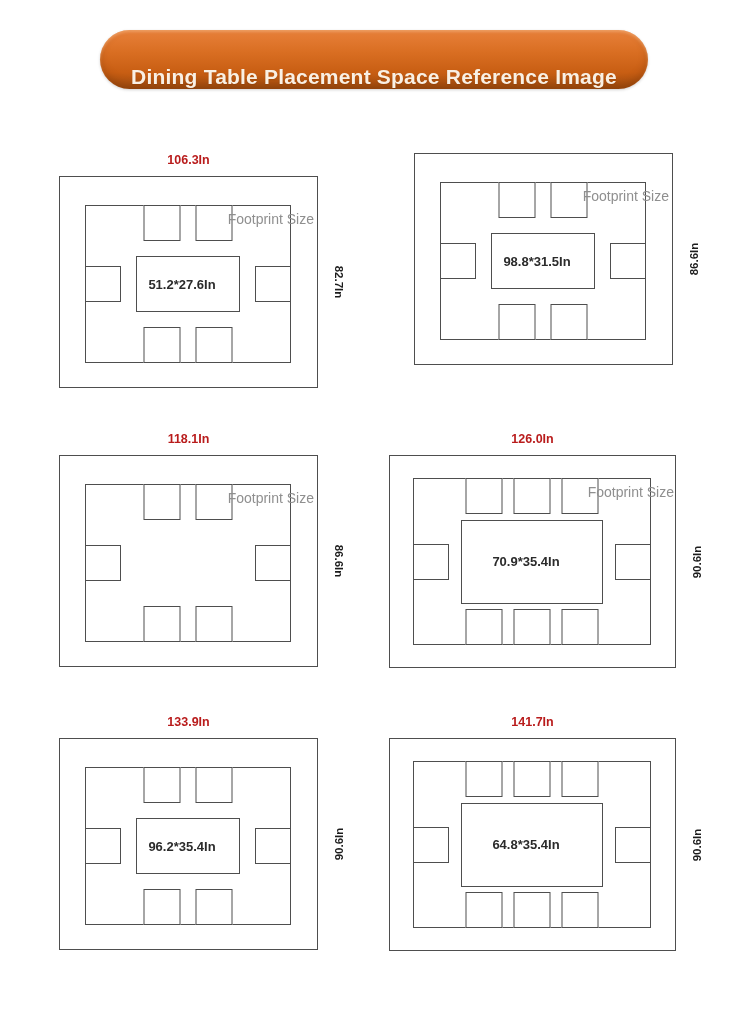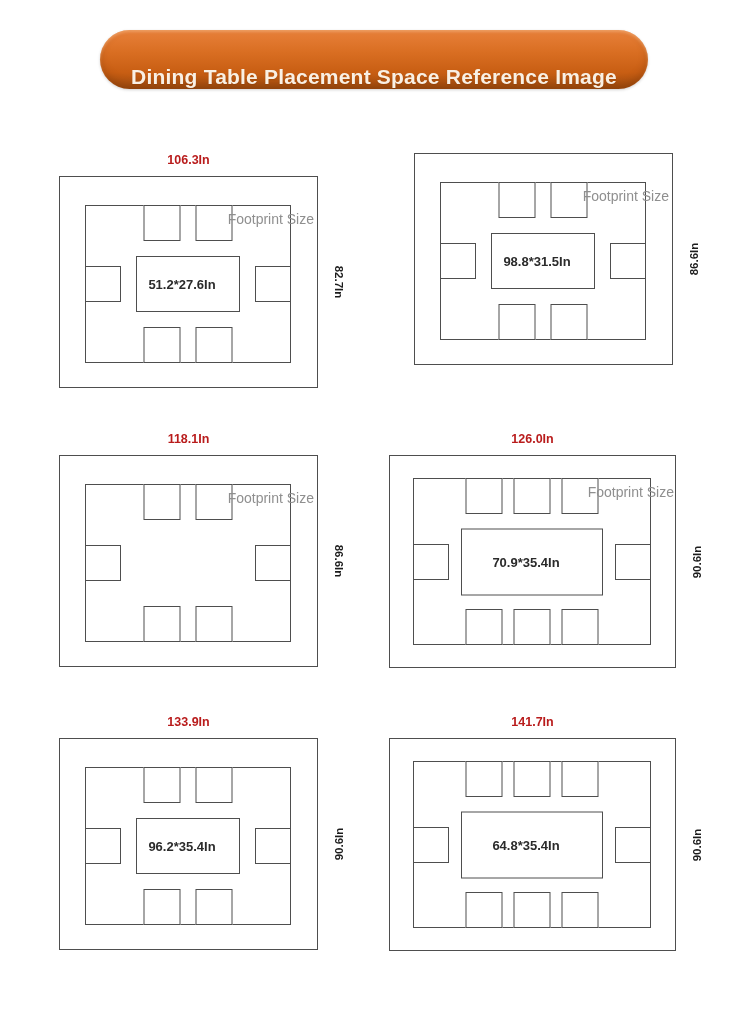--- a/index.html
+++ b/index.html
@@ -50,21 +50,21 @@
   }
   .chair-left { left: -1px; }
   .chair-right { right: -1px; }
 
   .table-box {
     position: absolute; left: 50%; top: 50%; transform: translate(-50%, -50%);
     border: 1px solid #4e4e4e; background: #fff; z-index: 2;
     display: flex; align-items: center; justify-content: center;
   }
   .room-s .table-box { width: 104px; height: 56px; }
-  .room-l .table-box { width: 142px; height: 67px; }
+  .room-l .table-box { width: 142px; height: 84px; }
   .table-box span {
     font-size: 13px; font-weight: 600; color: #2b2b2b;
     padding-right: 12px; white-space: nowrap;
   }
 
   .footprint-label {
     position: absolute; top: 5px; right: -24px; z-index: 3;
     font-size: 14px; color: #8f8f8f; white-space: nowrap; text-align: center;
   }
 

